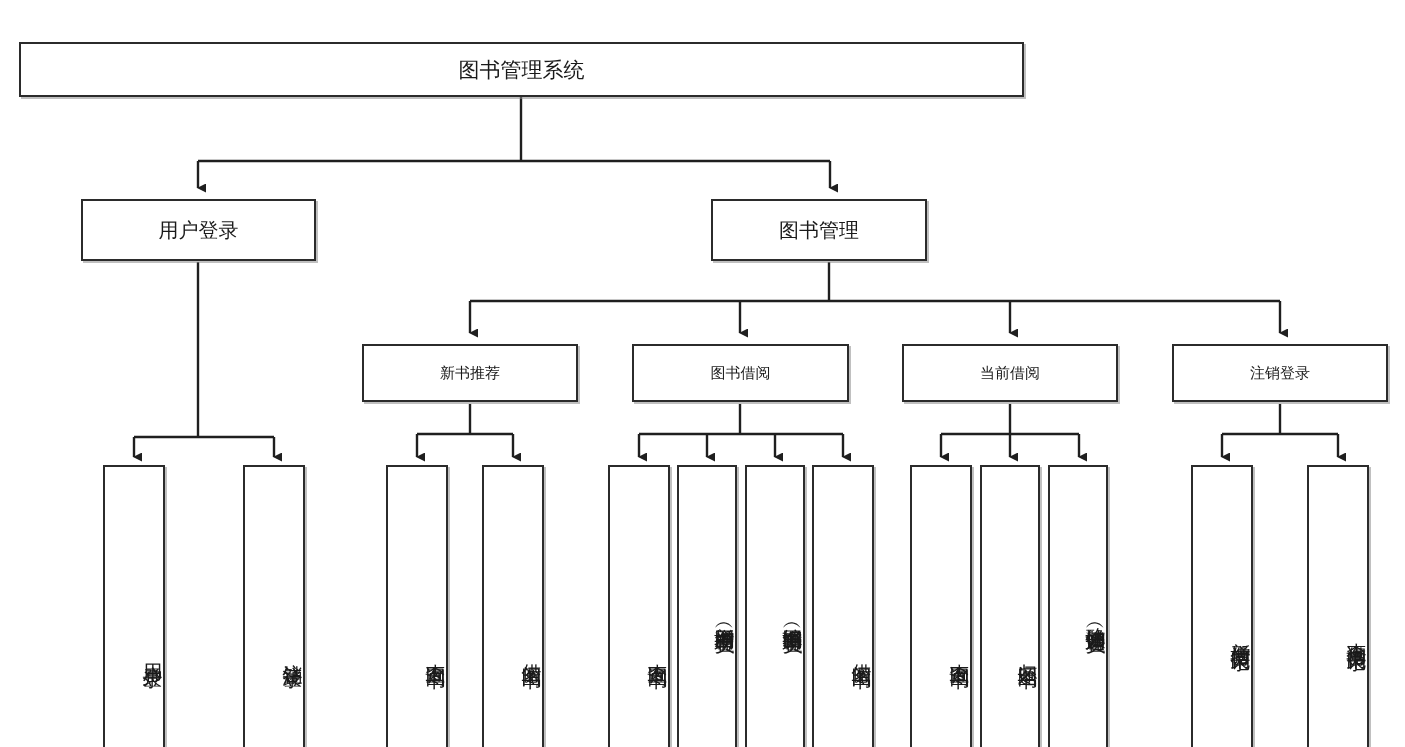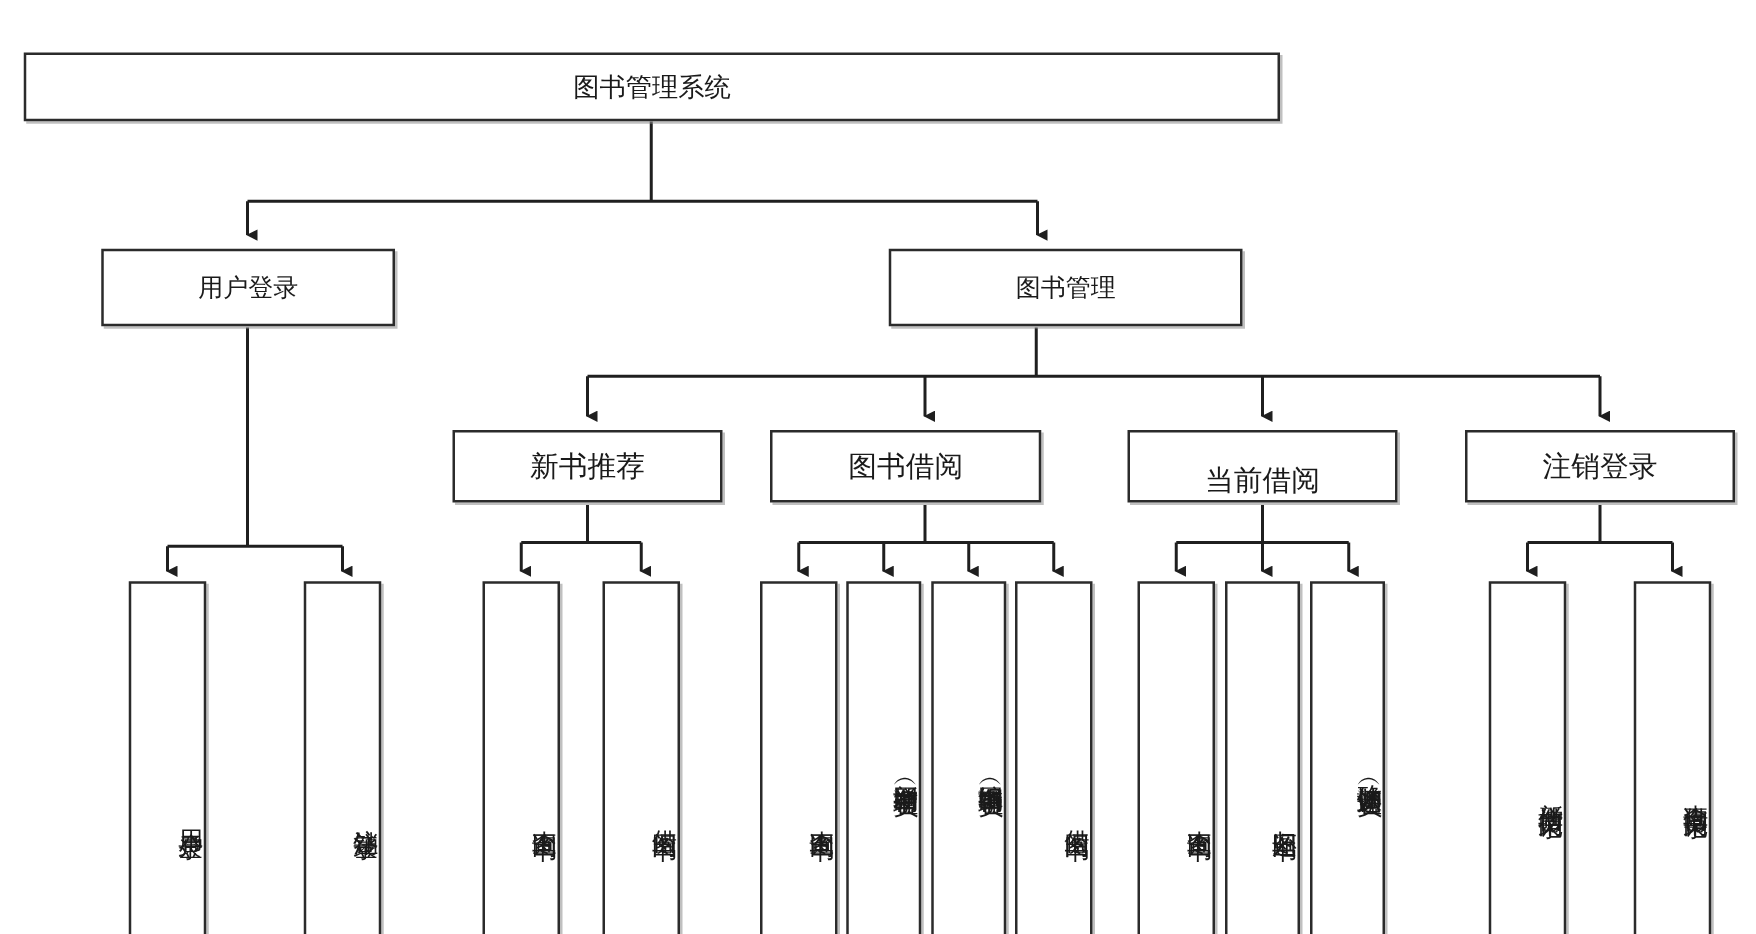--- a/index.html
+++ b/index.html
@@ -39,21 +39,21 @@
     color: #1a1a1a;
     text-align: center;
   }
   .node.root {
     font-size: 21px;
   }
   .node.lvl2 {
     font-size: 20px;
   }
   .node.lvl3 {
-    font-size: 23px;
+    font-size: 15px;
   }
   .node.leaf {
     writing-mode: vertical-rl;
     text-orientation: upright;
     font-size: 20px;
     letter-spacing: 2px;
     line-height: 1.02;
     align-items: flex-start;
     justify-content: center;
     padding-top: 6px;
@@ -128,33 +128,33 @@
   </svg>
 
   <div class="node root" style="left:19px; top:14px; width:1005px; height:55px;">
     <span>图书管理系统</span>
   </div>
 
   <div class="node lvl2" style="left:81px; top:171px; width:235px; height:62px;">
     <span>用户登录</span>
   </div>
 
-  <div class="node lvl2" style="left:711px; top:171px; width:283px; height:62px;">
+  <div class="node lvl2" style="left:711px; top:171px; width:216px; height:62px;">
     <span>图书管理</span>
   </div>
 
   <div class="node lvl3" style="left:362px; top:316px; width:216px; height:58px;">
     <span>新书推荐</span>
   </div>
 
-  <div class="node lvl3" style="left:616px; top:316px; width:217px; height:58px;">
+  <div class="node lvl3" style="left:632px; top:316px; width:217px; height:58px;">
     <span>图书借阅</span>
   </div>
 
-  <div class="node lvl3" style="left:902px; top:316px; width:216px; height:58px;align-items:flex-end;">
+  <div class="node lvl3" style="left:902px; top:316px; width:216px; height:58px;">
     <span>当前借阅</span>
   </div>
 
   <div class="node lvl3" style="left:1172px; top:316px; width:216px; height:58px;">
     <span>注销登录</span>
   </div>
 
   <div class="node leaf" style="left:103px; top:437px; width:62px; height:296px; padding-top:78px;">
     <span>用户登录</span>
   </div>

